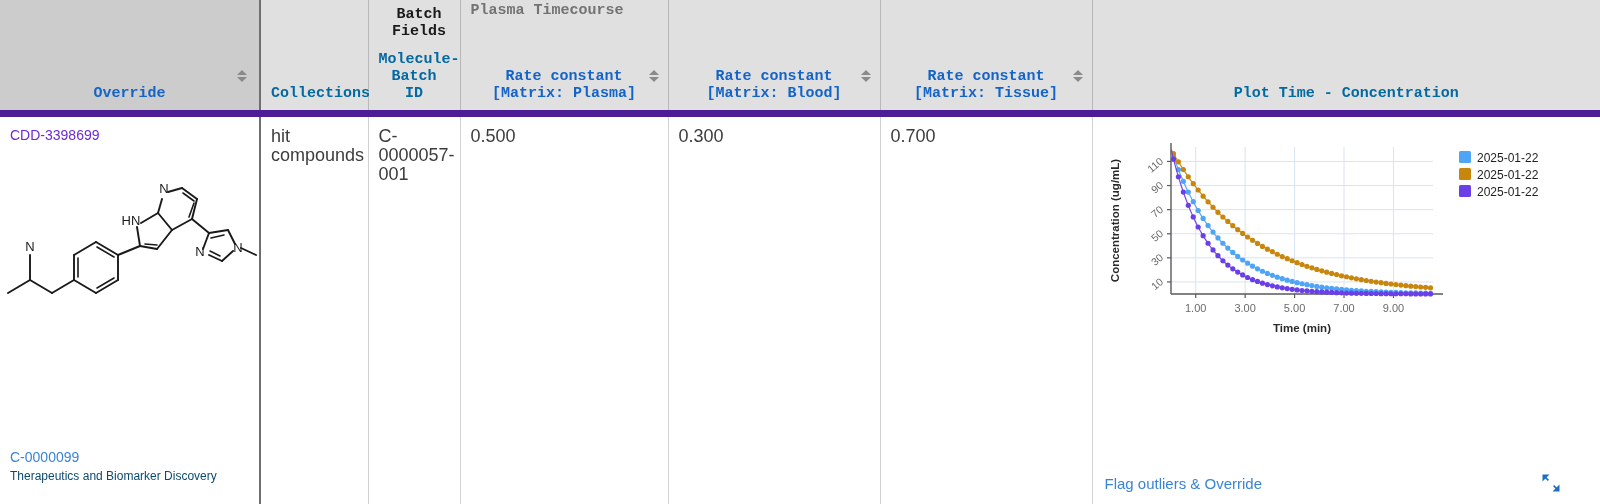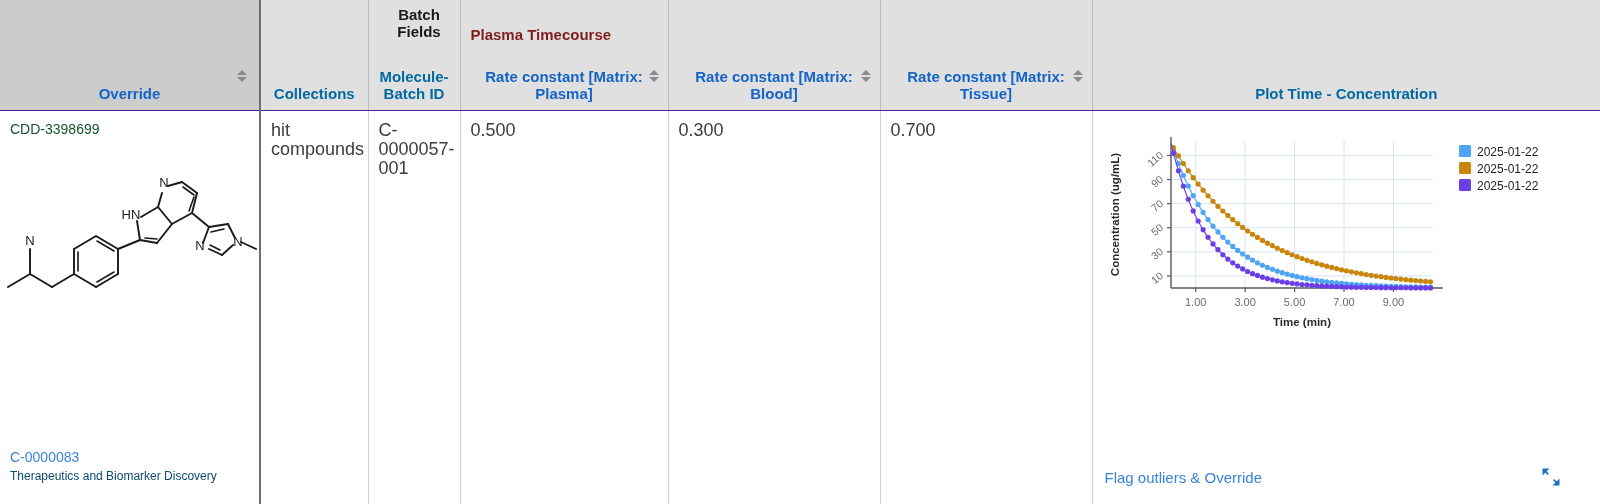--- a/index.html
+++ b/index.html
@@ -19,23 +19,24 @@
     height: 504px;
   }
 
   
   thead th {
     vertical-align: bottom;
     padding: 0;
     margin: 12px;
     font-weight: bold;
     background: #e0e0e0;
-    border-bottom: 1px solid #4c1d95;
+    border-bottom: 7px solid #4c1d95;
     border-right: 1px solid #b9b9b9;
     height: 110px;
+    font-family: Liberation Mono, monospace;
   }
   th.molcol-head {
     background: #cccccc;
     border-right: 2px solid #6f6f6f;
     position: relative;
   }
   .head-inner {
     position: relative;
     height: 110px;
     padding: 0 10px 8px 10px;
@@ -46,24 +47,24 @@
   .head-label {
     font-size: 15px;
     line-height: 17px;
     color: #0369a1;
     font-weight: bold;
   }
   .head-label.link { color: #1464c8; }
   .group-label {
     position: absolute;
     left: 10px;
-    top: 26px;
+    top: 2px;
     font-size: 15px;
     font-weight: bold;
-    color: #7f1d1d;
+    color: #737373;
     line-height: 17px;
     white-space: nowrap;
   }
   .stack-top {
     position: absolute;
     left: 10px;
     top: 6px;
     font-size: 15px;
     font-weight: bold;
     color: #1a1a1a;
@@ -107,21 +108,21 @@
   }
   td.molcol {
     border-right: 2px solid #6f6f6f;
     position: relative;
     padding: 0;
   }
   .mol-id {
     position: absolute;
     left: 10px; top: 9px;
     font-size: 14px;
-    color: #14532d;
+    color: #6d28d9;
   }
   .mol-struct {
     position: absolute;
     left: 0; top: 26px;
     width: 259px; height: 230px;
   }
   .mol-foot {
     position: absolute;
     left: 10px; bottom: 18px;
     line-height: 19px;
@@ -295,21 +296,21 @@
             <g font-family="'Liberation Sans',sans-serif" font-size="13" fill="#1a1a1a" text-anchor="middle">
               <text x="30" y="108">N</text>
               <text x="131" y="82">HN</text>
               <text x="164" y="50">N</text>
               <text x="238" y="109">N</text>
               <text x="200" y="113">N</text>
             </g>
           </svg>
 
           <span class="mol-foot">
-            <span class="batch-link">C-0000083</span>
+            <span class="batch-link">C-0000099</span>
             <span class="proj">Therapeutics and Biomarker Discovery</span>
           </span>
         </td>
 
         <td>
           <span class="val">hit compounds</span>
         </td>
 
         <td>
           <span class="val">C-0000057-001</span>

